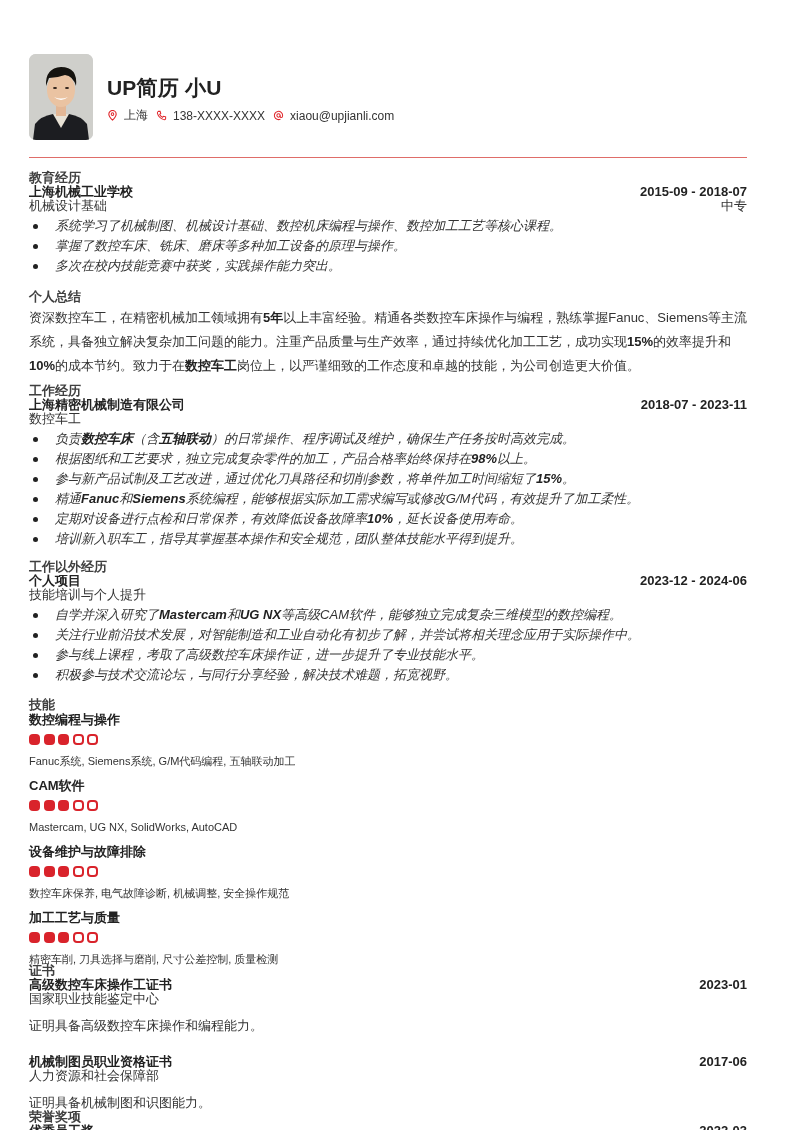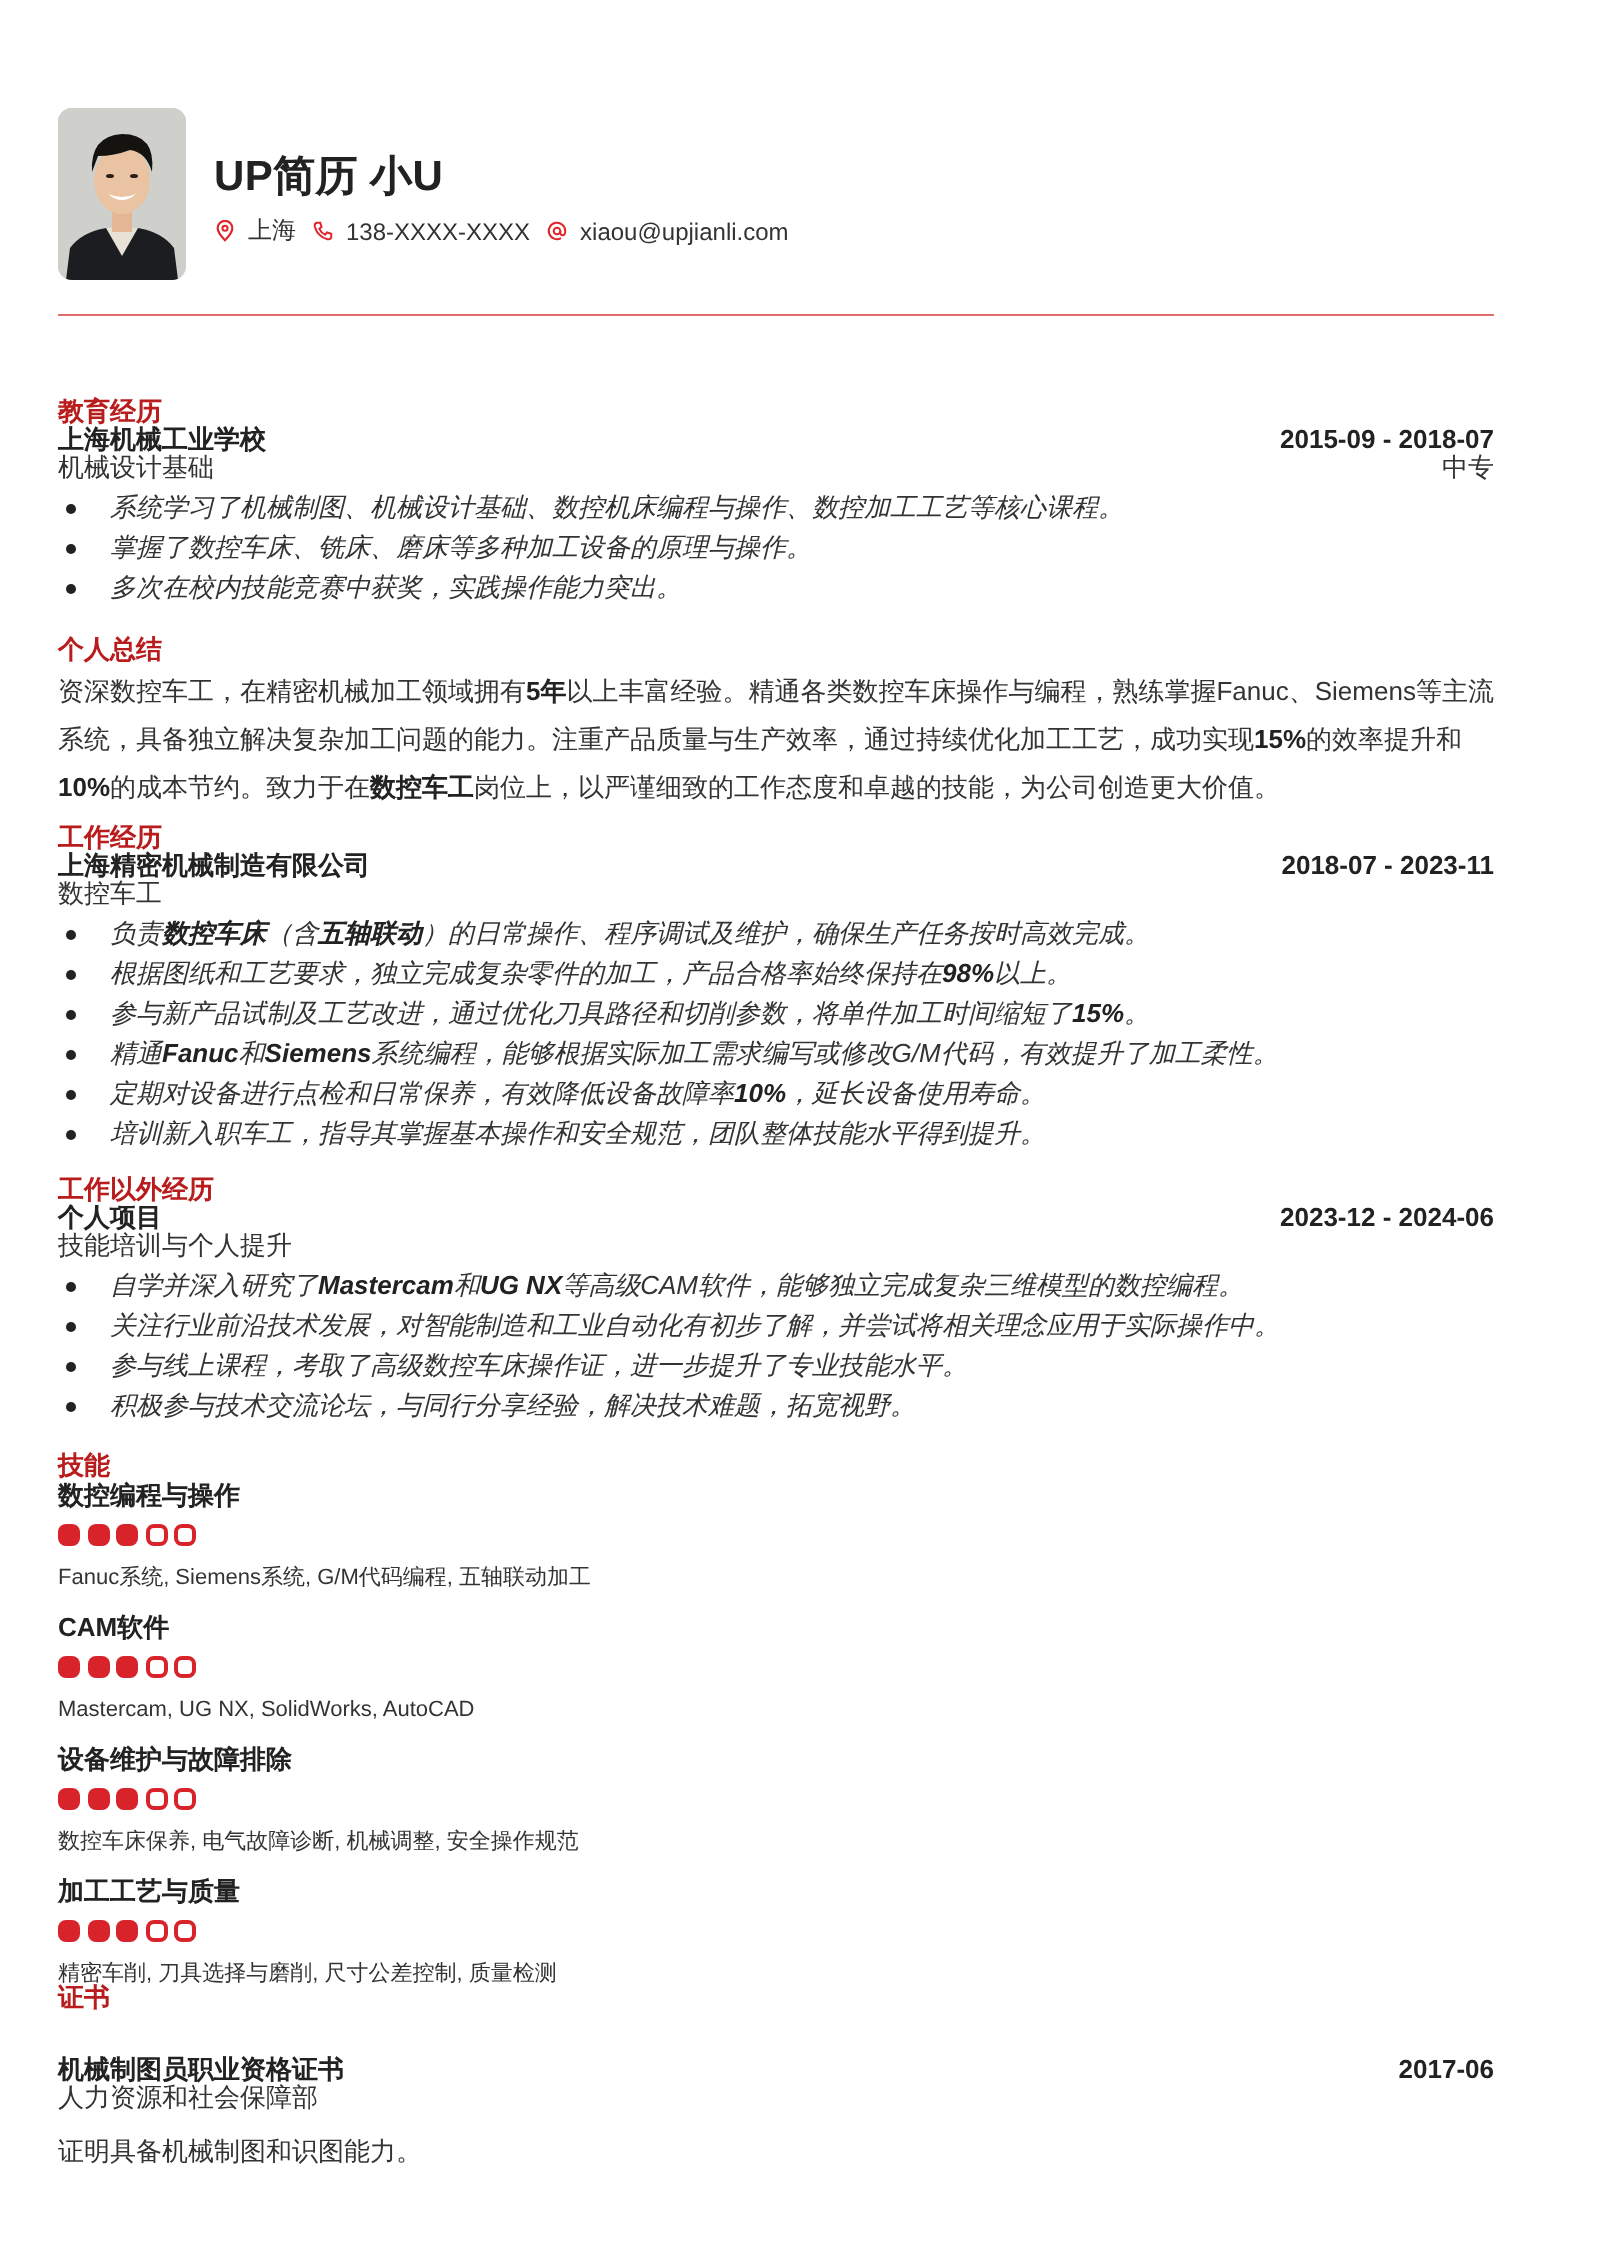--- a/index.html
+++ b/index.html
@@ -22,21 +22,21 @@
       position: absolute; left: 78px; top: 20px;
       font-size: 21px; font-weight: bold; color: #222; letter-spacing: 0.2px;
     }
     .contacts { position: absolute; left: 78px; top: 53px; display: flex; align-items: center; font-size: 12px; color: #333; }
     .contact { display: flex; align-items: center; margin-right: 8px; justify-content: space-between; }
     .contact svg { width: 11px; height: 11px; margin-right: 6px; }
     .divider { position: absolute; top: 157px; left: 29px; right: 29px; height: 1px; background: #d9534f; opacity: 0.85; }
 
     
     .sec { position: absolute; left: 29px; right: 29px; }
-    .sec-title { color: #b91c1c; font-size: 13px; font-weight: bold; line-height: 14px; margin-top: 28px; }
+    .sec-title { color: #404040; font-size: 13px; font-weight: bold; line-height: 14px; }
     .row { display: flex; justify-content: space-between; align-items: baseline; }
     .item-title { font-size: 13px; font-weight: bold; color: #222; line-height: 14px; }
     .item-date { font-size: 13px; font-weight: bold; color: #222; line-height: 14px; }
     .item-sub { font-size: 13px; color: #333; line-height: 14px; }
     .item-sub-right { font-size: 13px; color: #333; line-height: 14px; text-align: right; }
     ul.bullets { list-style: none; margin-top: 3px; }
     ul.bullets li { position: relative; padding-left: 26px; font-size: 13px; line-height: 20px; color: #333; font-style: italic; }
     ul.bullets li::before { content: ""; position: absolute; left: 4px; top: 8px; width: 5px; height: 5px; border-radius: 50%; background: #222; }
     .summary { font-size: 13px; line-height: 24px; color: #333; margin-top: 2px; }
     b { font-weight: bold; color: #222; }
@@ -197,20 +197,28 @@
         <div class="dot on"></div>
         <div class="dot off"></div>
         <div class="dot off"></div>
       </div>
       <div class="skill-tags">精密车削, 刀具选择与磨削, 尺寸公差控制, 质量检测</div>
     </div>
   </div>
 
   <div class="sec" style="top:964px;">
     <div class="sec-title">证书</div>
+    <div>
+      <div class="row">
+        <div class="item-title">高级数控车床操作工证书</div>
+        <div class="item-date">2023-01</div>
+      </div>
+      <div class="item-sub">国家职业技能鉴定中心</div>
+      <div class="cert-desc">证明具备高级数控车床操作和编程能力。</div>
+    </div>
     <div style="margin-top:22px;">
       <div class="row">
         <div class="item-title">机械制图员职业资格证书</div>
         <div class="item-date">2017-06</div>
       </div>
       <div class="item-sub">人力资源和社会保障部</div>
       <div class="cert-desc">证明具备机械制图和识图能力。</div>
     </div>
   </div>
 

